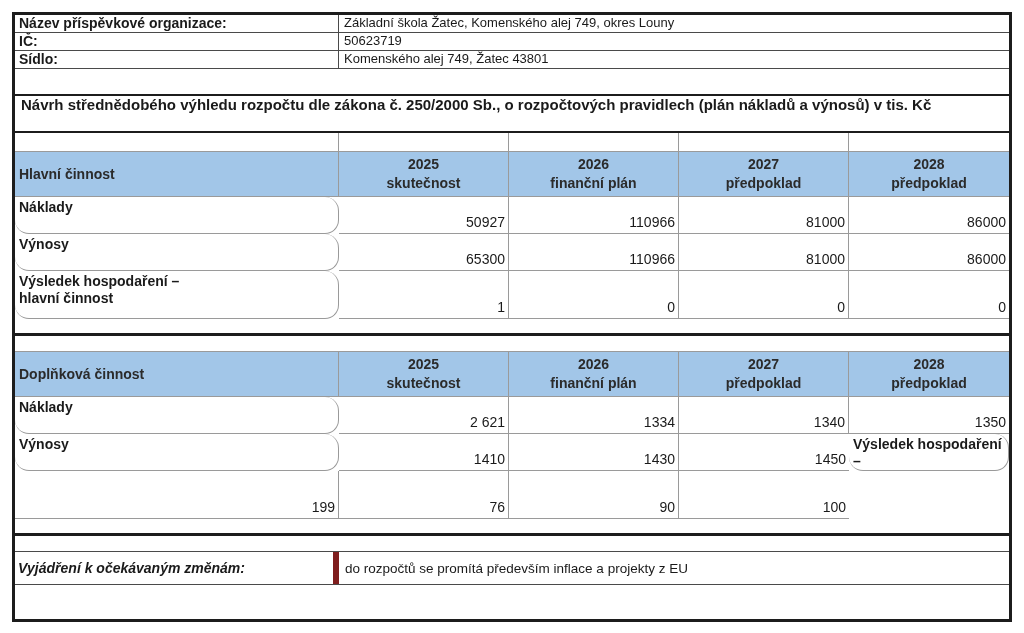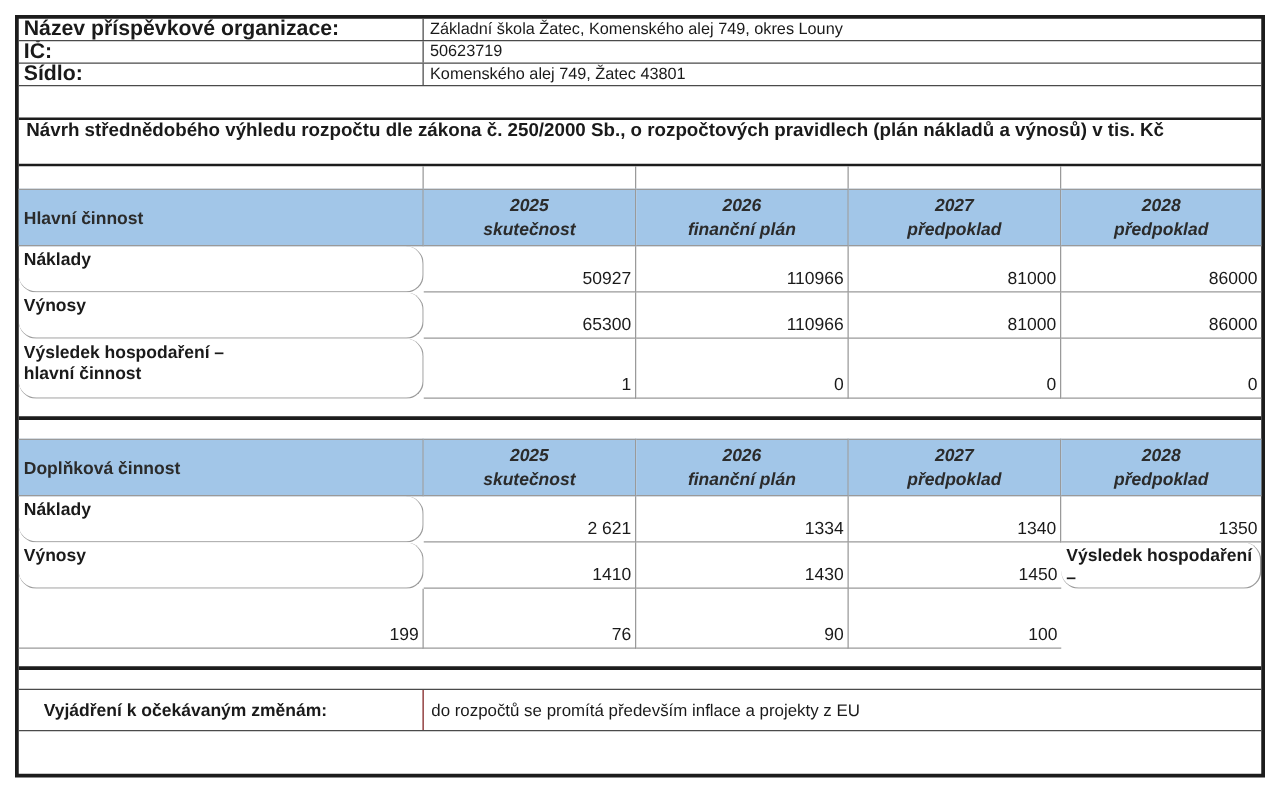--- a/index.html
+++ b/index.html
@@ -19,21 +19,21 @@
   }
   
   .info-table { width: 100%; }
   .info-row {
     display: grid;
     grid-template-columns: 324px 1fr;
     height: 18px;
     border-bottom: 1px solid #4a4a4a;
   }
   .info-label {
-    font-weight: bold; font-size: 17px; line-height: 16px;
+    font-weight: bold; font-size: 14px; line-height: 16px;
     padding-left: 4px; overflow: hidden; white-space: nowrap;
     border-right: 1px solid #4a4a4a;
   }
   .info-value {
     font-size: 13px; line-height: 16px; padding-left: 5px;
     overflow: hidden; white-space: nowrap;
   }
   .spacer-a { height: 25px; }
   
   .title-row {
@@ -66,21 +66,21 @@
     background: var(--header-fill, #a2c6e8);
     border-top: 1px solid #9a9a9a;
     color: #2b2b2b;
   }
   .head.tname {
     display: flex; align-items: center;
     font-weight: bold; font-size: 14px; padding-left: 4px;
   }
   .head.year {
     display: flex; flex-direction: column; align-items: center; justify-content: center;
-    font-weight: bold; font-size: 14px; line-height: 19px; text-align: center; font-style: italic;
+    font-weight: bold; font-size: 14px; line-height: 19px; text-align: center;
   }
   .rlabel {
     font-weight: bold; font-size: 14px; line-height: 17px;
     padding: 2px 4px 0 4px;
     white-space: pre-line;
     border-radius: 14px;
   }
   .num {
     display: flex; align-items: flex-end; justify-content: flex-end;
     font-size: 14px; padding: 0 3px 3px 0;
@@ -92,23 +92,23 @@
   
   .footer-row {
     display: grid;
     grid-template-columns: 324px 1fr;
     height: 34px;
     border-top: 1px solid #4a4a4a;
     border-bottom: 1px solid #4a4a4a;
   }
   .footer-label {
     font-weight: bold; font-size: 14px;
-    display: flex; align-items: center; padding-left: 20px;
-    border-right: 1px solid #7f1d1d;
-    white-space: nowrap; overflow: hidden;
+    display: flex; align-items: center; padding-left: 3px;
+    border-right: 6px solid #7f1d1d;
+    white-space: nowrap; overflow: hidden; font-style: italic;
   }
   .footer-value {
     font-size: 13.5px;
     display: flex; align-items: center; padding-left: 6px;
     white-space: nowrap; overflow: hidden;
   }
 </style>
 </head>
 <body>
 

